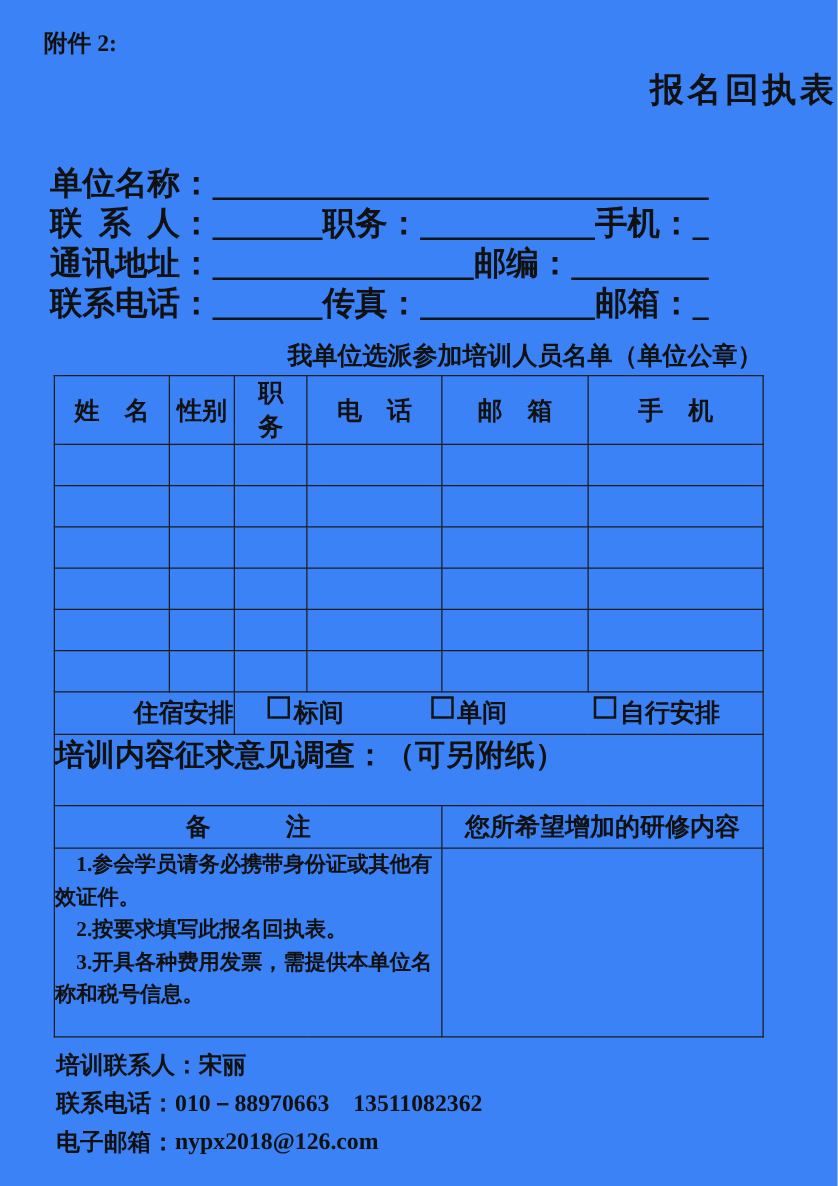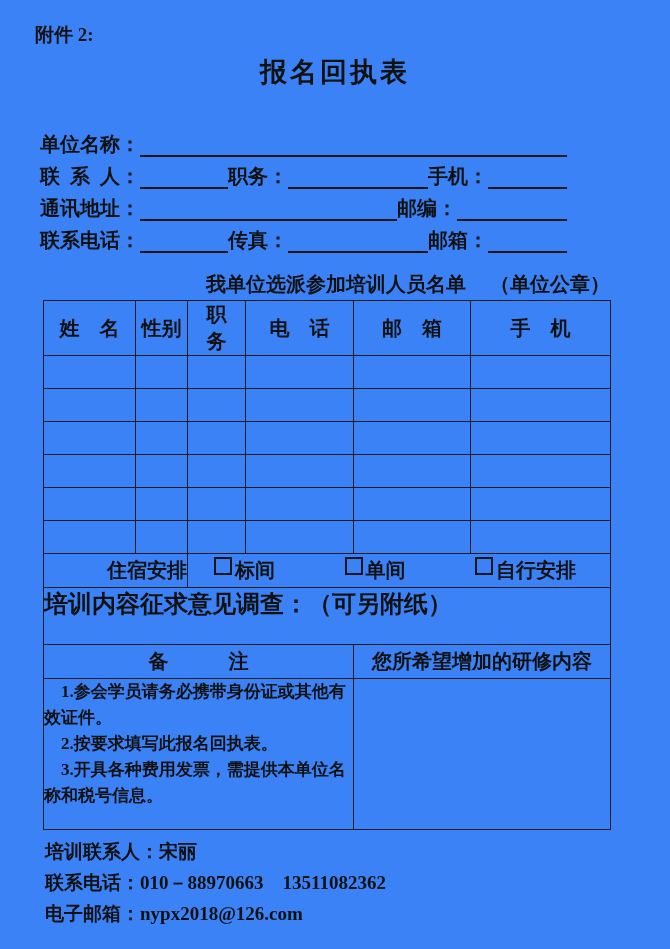--- a/index.html
+++ b/index.html
@@ -2,34 +2,34 @@
 <html><head>
 <meta charset="utf-8">
 <style>
   html,body{margin:0;padding:0;background:#e8e8e8;}
   .page{
     width:670px;height:949px;background:#3b82f6;position:relative;overflow:hidden;
     font-family:"Liberation Serif","DejaVu Serif",serif;font-weight:700;color:#111111;
     margin:0 auto;
   }
   .attachment{position:absolute;left:35px;top:22px;font-size:19px;}
-  .doc-title{position:absolute;left:0;right:0;top:54px;margin:0;text-align:center;
+  .doc-title{position:absolute;left:0;right:0;top:54px;margin:0;text-align:right;
     font-size:27px;letter-spacing:3px;font-weight:700;}
 
   
   .contact-form{position:absolute;left:40px;top:128px;width:527px;}
-  .cf-row{display:flex;align-items:center;height:32px;font-size:20px;}
+  .cf-row{display:flex;align-items:flex-end;height:32px;font-size:26px;}
   .lbl{white-space:pre;flex:0 0 auto;line-height:26px;}
   .blank{border-bottom:2px solid #151515;height:24px;flex:0 0 auto;}
   .grow{flex:1 1 auto;}
   .w88{width:88px;}.w140{width:140px;}.w110{width:110px;}
 
   
   .roster-caption{position:absolute;left:43px;top:271px;width:567px;display:flex;
-    justify-content:flex-end;gap:24px;font-size:20px;}
+    justify-content:flex-end;font-size:20px;}
 
   
   table.roster{position:absolute;left:43px;top:300px;width:567px;border-collapse:collapse;
     table-layout:fixed;}
   table.roster th,table.roster td{border:1.5px solid #1d1d1d;padding:0;}
   tr.hdr th{height:36px;font-size:20px;text-align:center;font-weight:700;}
   tr.empty td{height:32px;}
   tr.accom td{height:33px;font-size:20px;}
   td.accom-label{text-align:right;}
   .opts-wrap{display:flex;align-items:center;justify-content:space-between;

